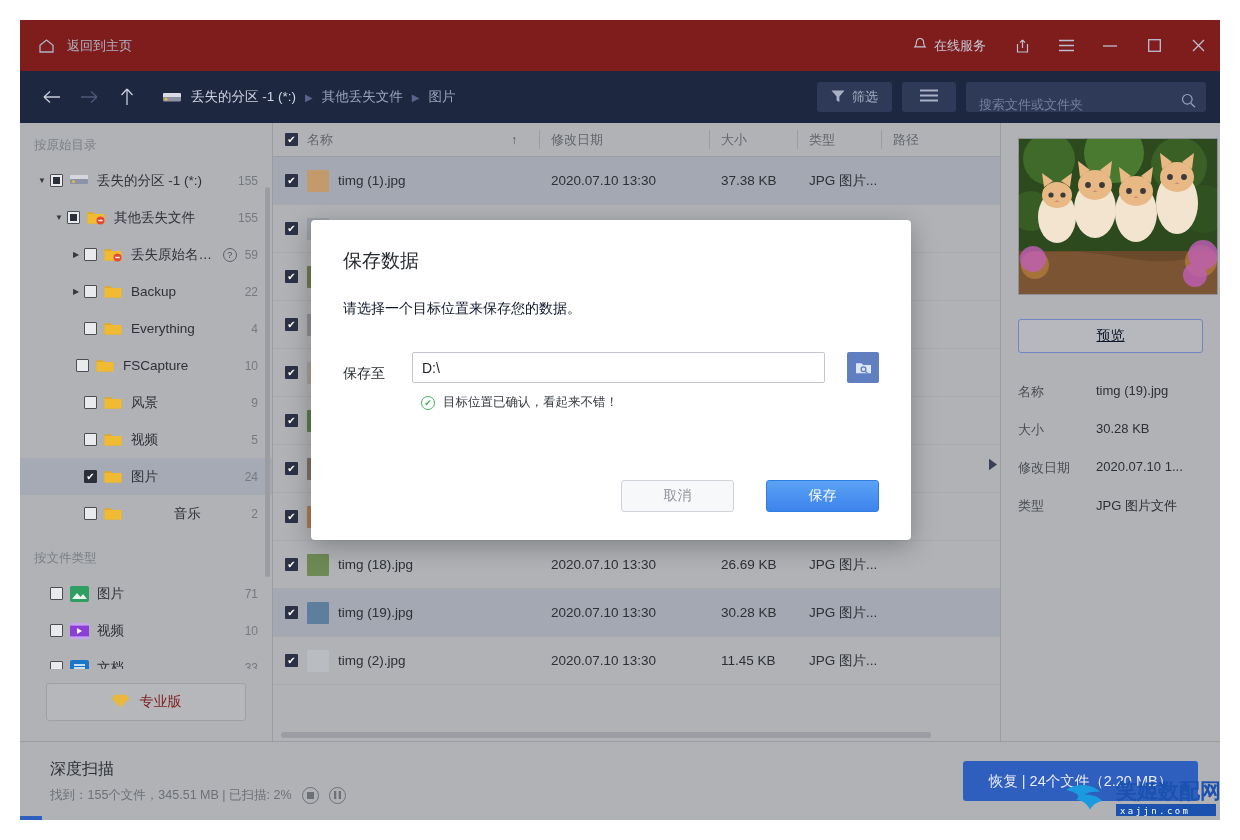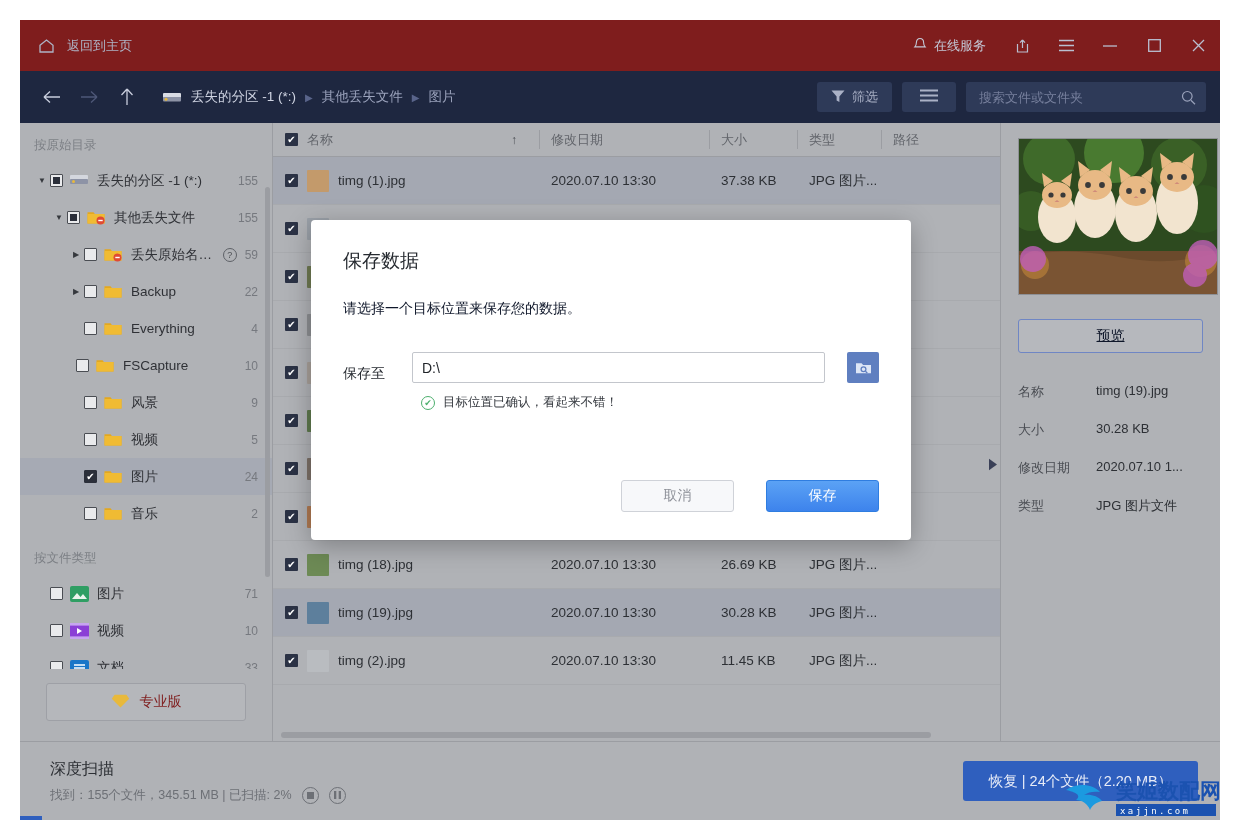--- a/index.html
+++ b/index.html
@@ -48,21 +48,21 @@
   .filter-btn {
     background: #2e3a58; border-radius: 3px; height: 30px; padding: 0 14px;
     display: flex; align-items: center; gap: 7px; color: #aab1c6; font-size: 13px; cursor: pointer;
   }
   .view-btn {
     background: #2e3a58; border-radius: 3px; height: 30px; width: 54px;
     display: flex; align-items: center; justify-content: center; cursor: pointer;
   }
   .search-box {
     background: #2e3a58; border-radius: 3px; height: 30px; width: 240px;
-    display: flex; align-items: flex-start; padding: 8px 10px 0 13px; gap: 6px;
+    display: flex; align-items: flex-end; padding: 8px 10px 0 13px; gap: 6px;
   }
   .search-box input {
     background: transparent; border: none; outline: none; flex: 1;
     color: #cbd1e0; font-size: 13px; font-family: inherit;
   }
   .search-box input::placeholder { color: #767f9c; }
 
   
   .body { flex: 1; display: flex; min-height: 0; }
 
@@ -415,21 +415,21 @@
             <div class="tree-row sel" style="padding-left: 48px;">
               <span class="twisty"></span>
               <span class="cbx checked"></span>
               <span class="f-ico"><svg width="19" height="15" viewBox="0 0 19 15">
                   <path d="M0.5 2.2h6l1.4 1.8h9.6v9.5H0.5z" fill="#e3a81f"></path>
                   <path d="M0.5 4h17v9.5H0.5z" fill="#f0bb33"></path>
                 </svg></span>
               <span class="tree-label">图片</span>
               <span class="tree-count">24</span>
             </div>
-            <div class="tree-row" style="padding-left: 48px;">
+            <div class="tree-row" style="padding-left: 48px; text-align: center;">
               <span class="twisty"></span>
               <span class="cbx"></span>
               <span class="f-ico"><svg width="19" height="15" viewBox="0 0 19 15">
                   <path d="M0.5 2.2h6l1.4 1.8h9.6v9.5H0.5z" fill="#e3a81f"></path>
                   <path d="M0.5 4h17v9.5H0.5z" fill="#f0bb33"></path>
                 </svg></span>
               <span class="tree-label">音乐</span>
               <span class="tree-count">2</span>
             </div>
           </div>

